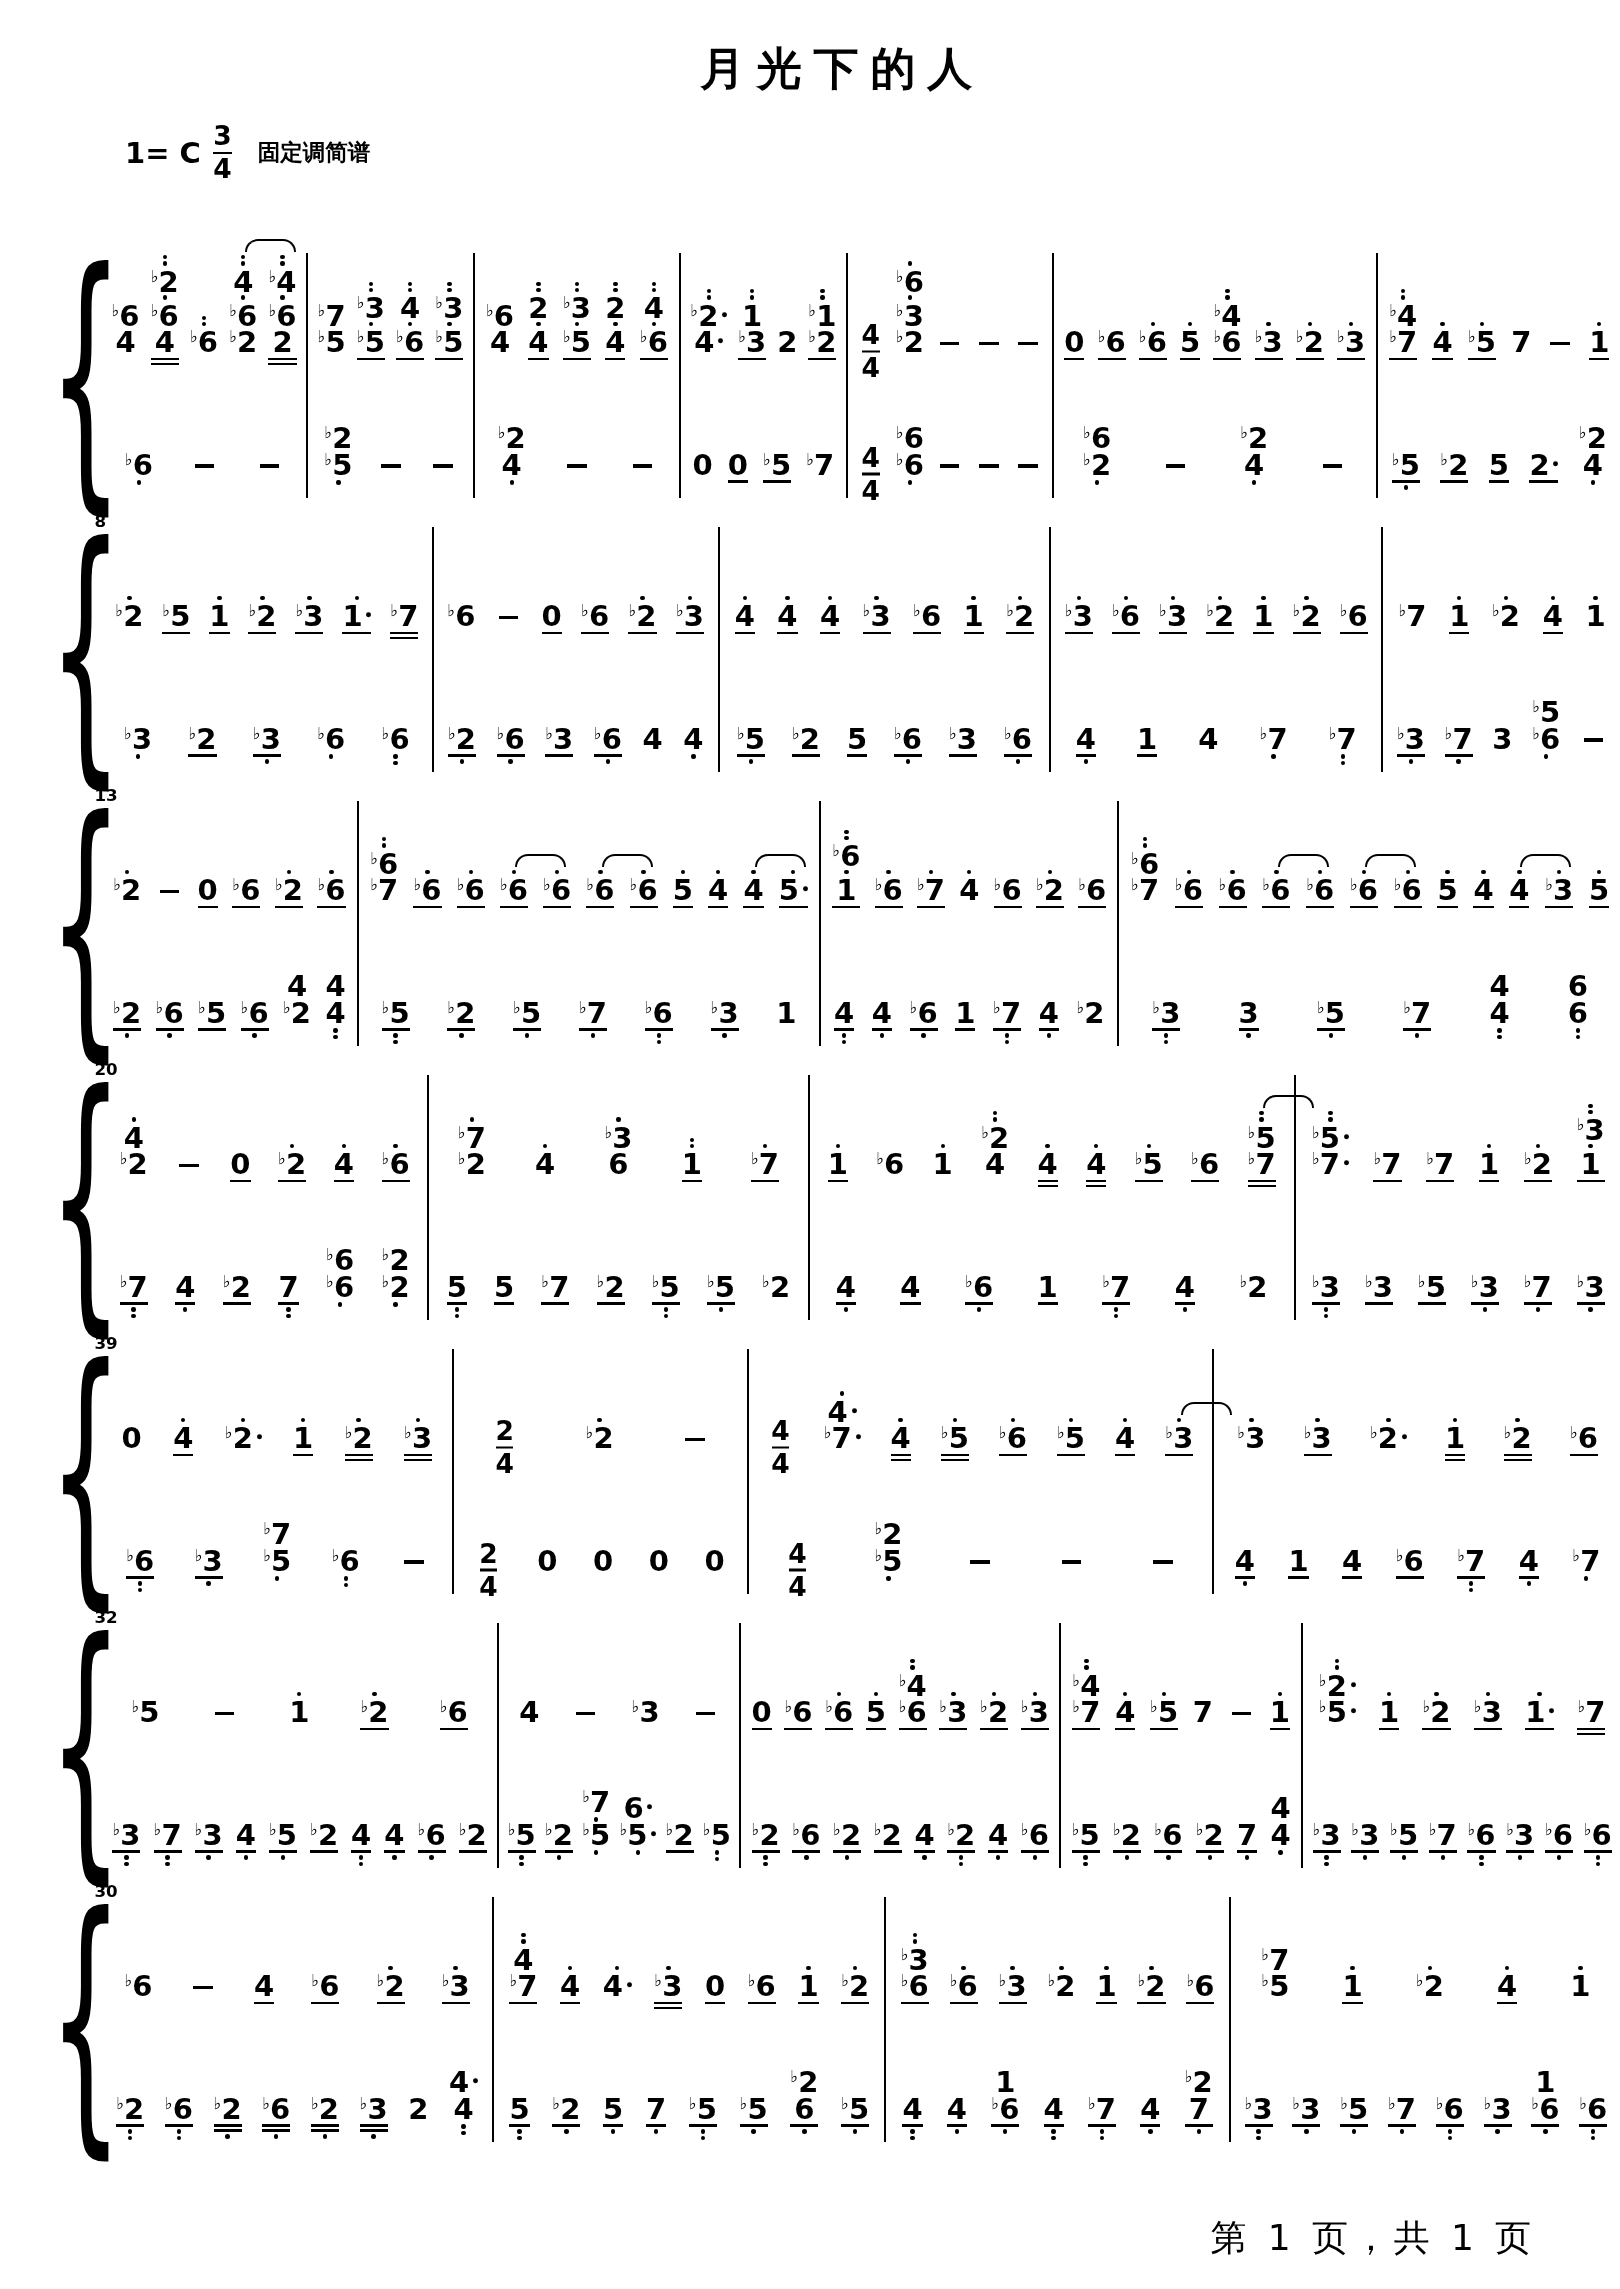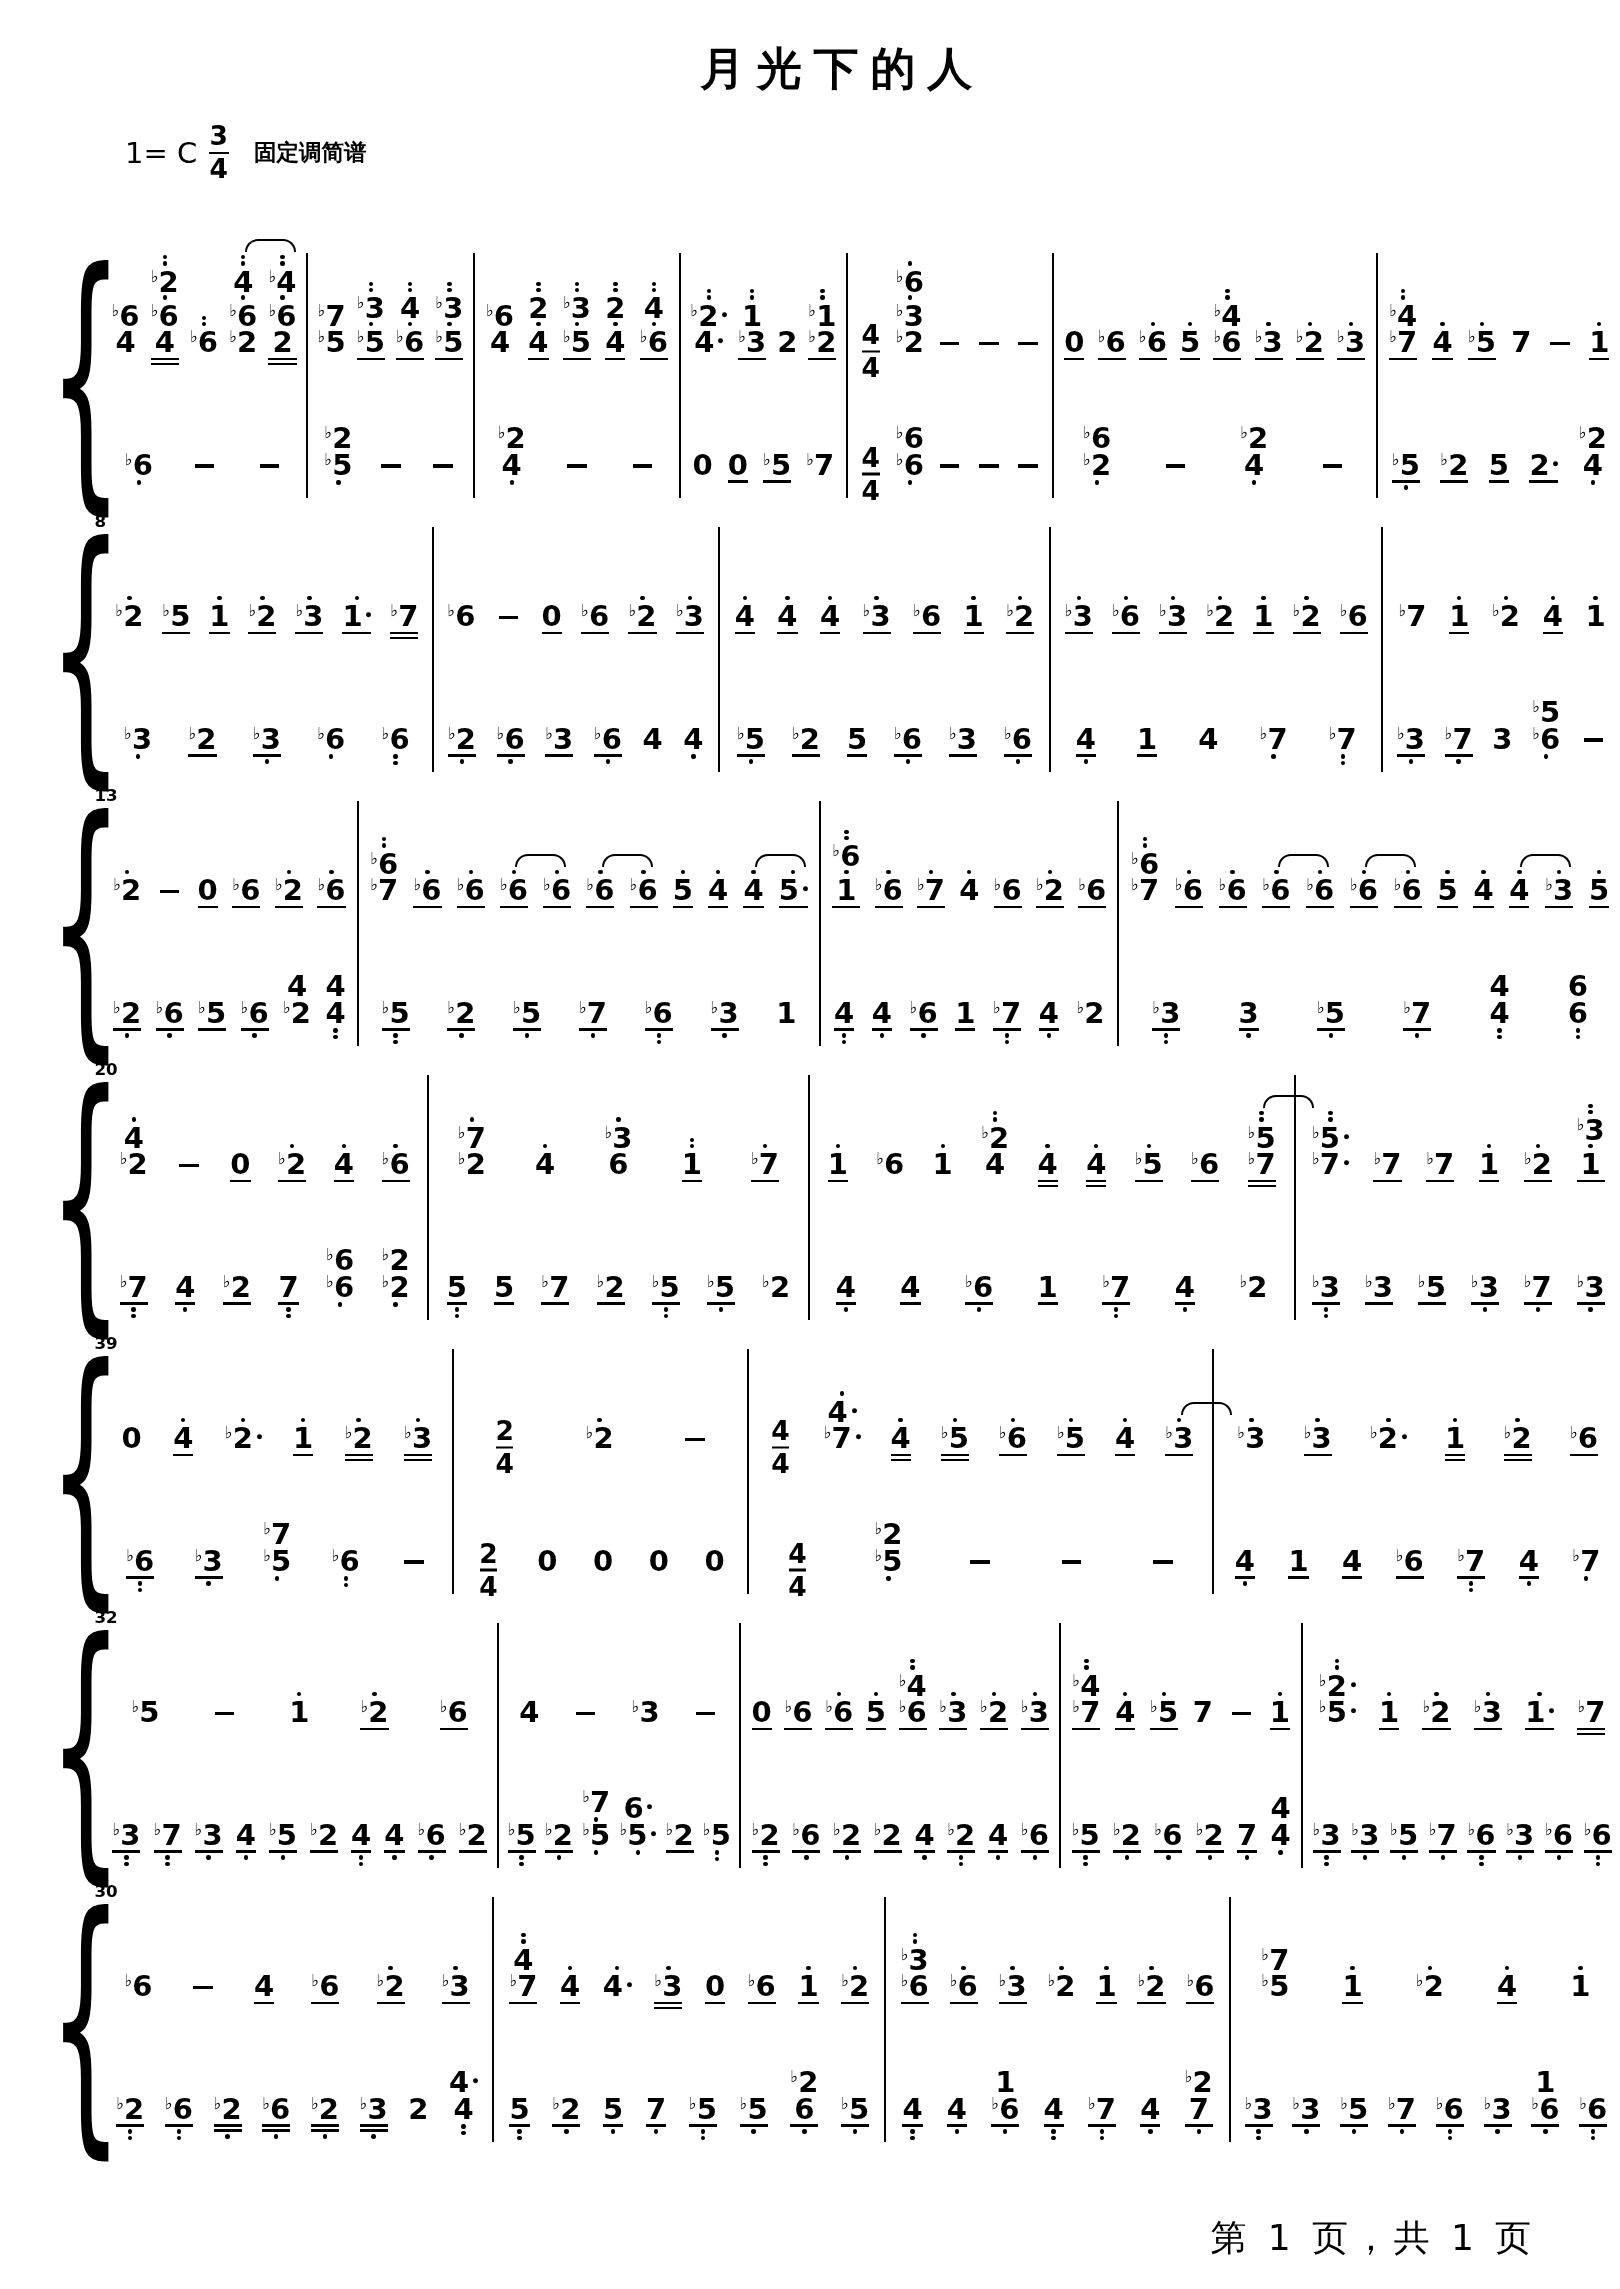--- a/index.html
+++ b/index.html
@@ -1,21 +1,21 @@
 <!DOCTYPE html>
 <html><head>
 <meta charset="utf-8">
 <style>
   html,body{margin:0;padding:0;background:#fff;}
   body{width:1620px;height:2290px;font-family:"DejaVu Sans",sans-serif;color:#000;}
   .page{position:relative;width:1620px;height:2290px;overflow:hidden;background:#fff;margin-left:32px;}
   .title{position:absolute;top:39px;left:0;width:100%;text-align:center;
          font-family:"DejaVu Serif",serif;font-size:45px;font-weight:700;letter-spacing:11.8px;}
   .keyrow{position:absolute;left:93px;top:123px;display:flex;align-items:center;font-weight:700;}
-  .tonic{font-size:29px;font-weight:400;}
+  .tonic{font-size:29px;font-weight:700;}
   .tsblock{display:flex;flex-direction:column;align-items:center;line-height:1;margin-left:11.8px;}
   .tsblock .n{font-size:26.5px;font-weight:800;}
   .tsblock .bar{width:19.6px;height:2.9px;background:#000;margin:2px 0;}
   .mode{font-size:22.5px;font-weight:700;margin-left:25.5px;}
   .score{position:absolute;left:37px;right:29px;top:253px;}
   .system{position:relative;height:245px;margin-bottom:29px;display:flex;}
   .sysnum{position:absolute;left:25.5px;top:-15.7px;font-size:16.7px;font-weight:800;}
   .bracewrap{width:33px;height:245px;display:flex;align-items:center;justify-content:center;overflow:visible;}
   .bracewrap span{font-size:279px;line-height:245px;transform:scaleX(0.42);display:block;font-weight:400;}
   .measures{flex:1;display:flex;height:100%;}

